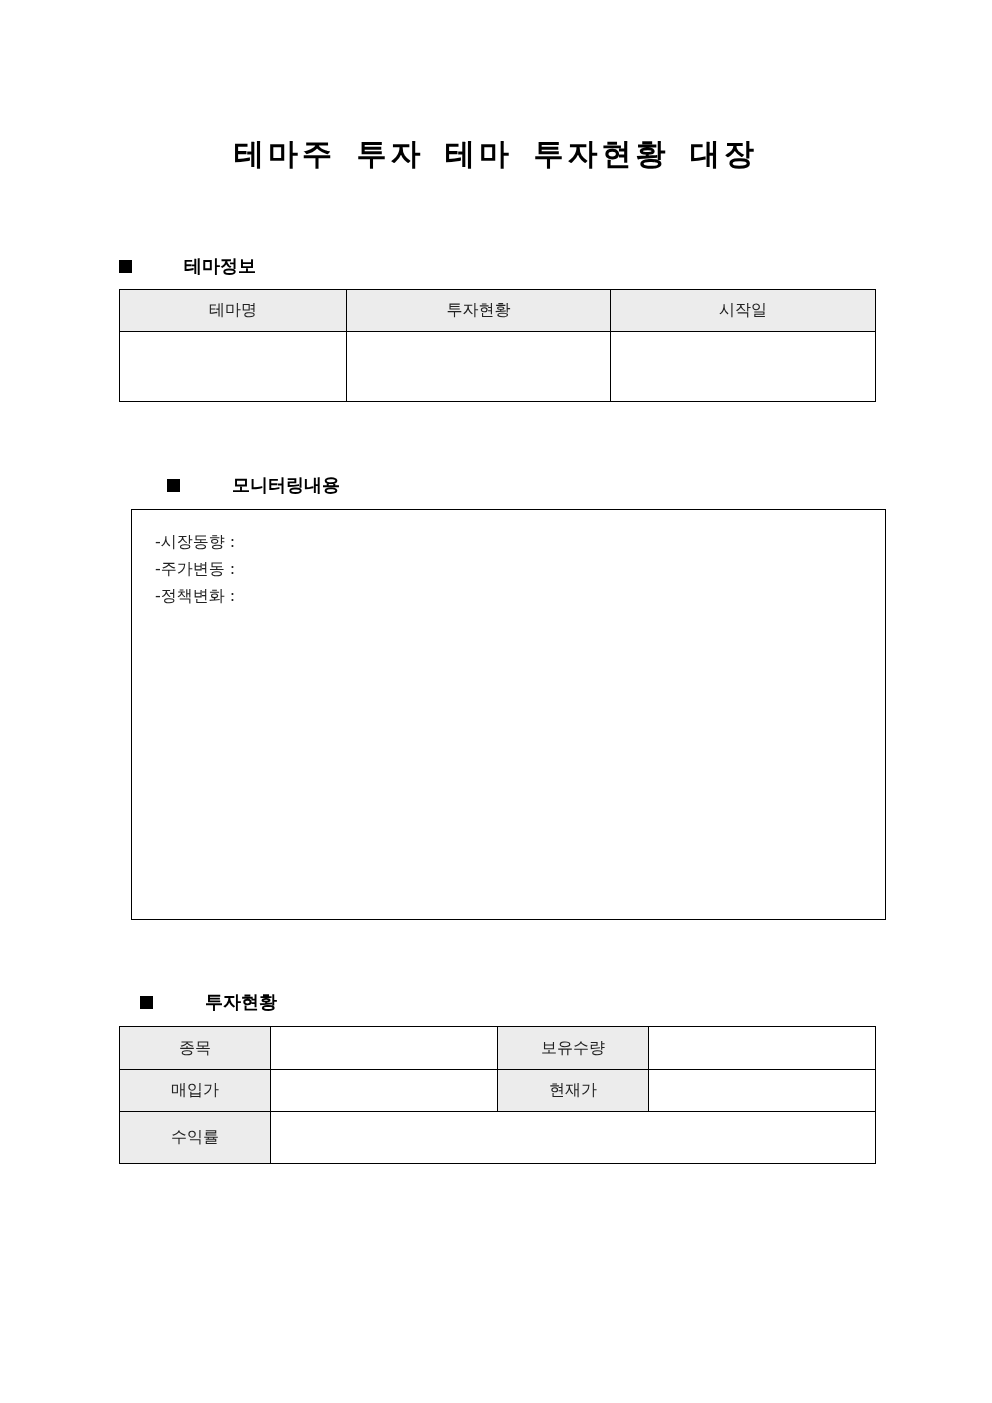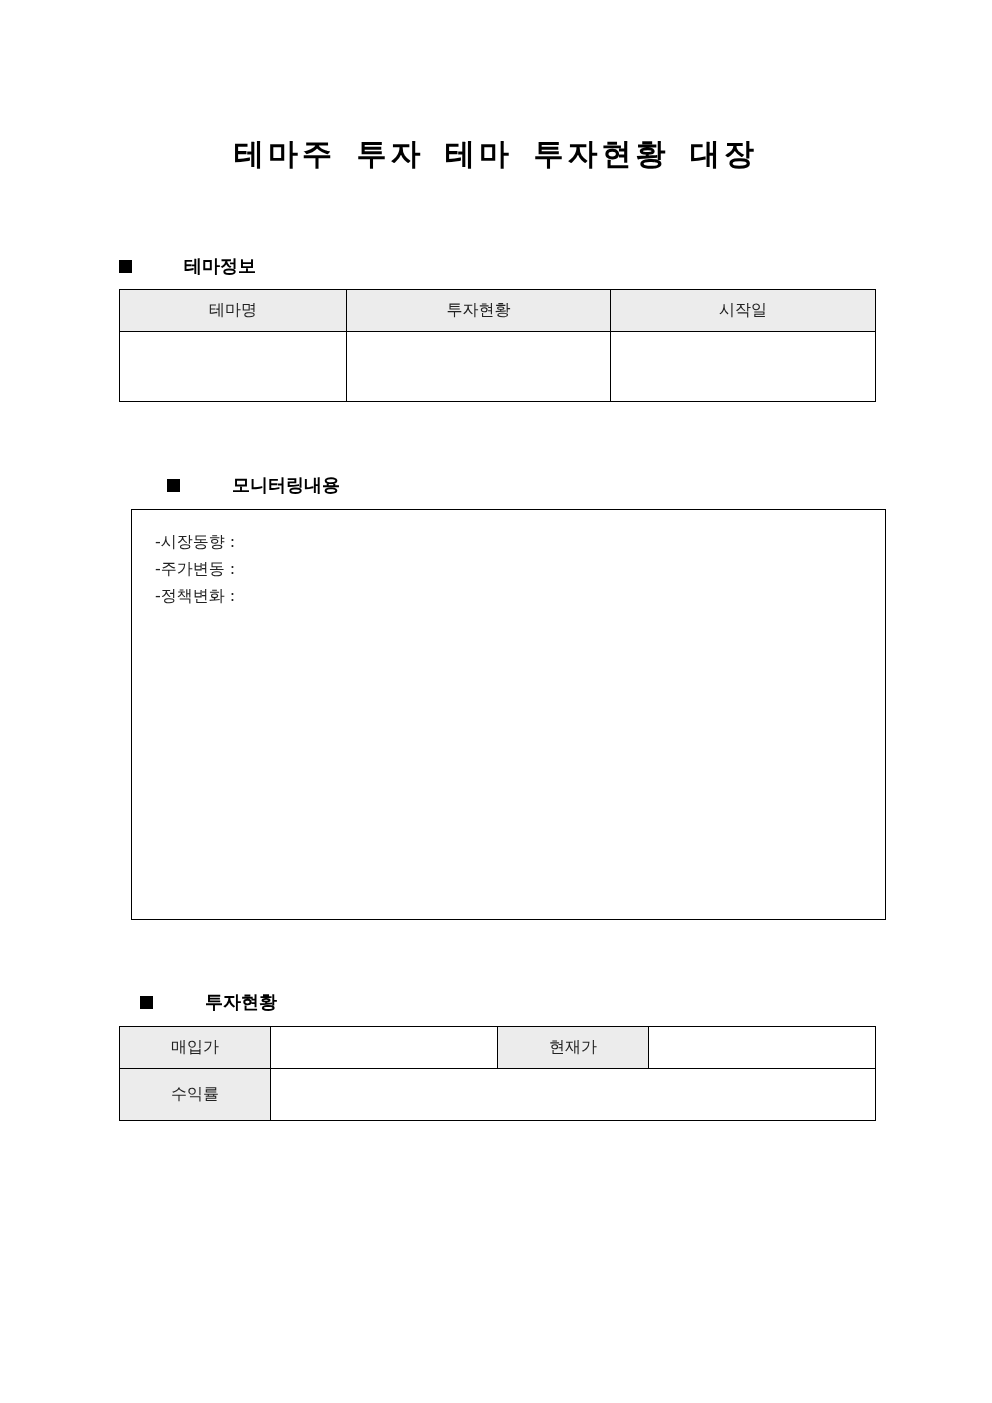--- a/index.html
+++ b/index.html
@@ -93,20 +93,26 @@
 </div>
 
 <table id="invest-table">
   <colgroup>
       <col style="width:151px">
       <col style="width:227px">
       <col style="width:151px">
       <col style="width:227px">
     </colgroup>
   <tbody>
+      <tr style="height:43px">
+    <td class="hdr">종목</td>
+    <td></td>
+    <td class="hdr">보유수량</td>
+    <td></td>
+  </tr>
   <tr style="height:42px">
     <td class="hdr">매입가</td>
     <td></td>
     <td class="hdr">현재가</td>
     <td></td>
   </tr>
   <tr style="height:52px">
     <td class="hdr">수익률</td>
     <td colspan="3"></td>
   </tr>

